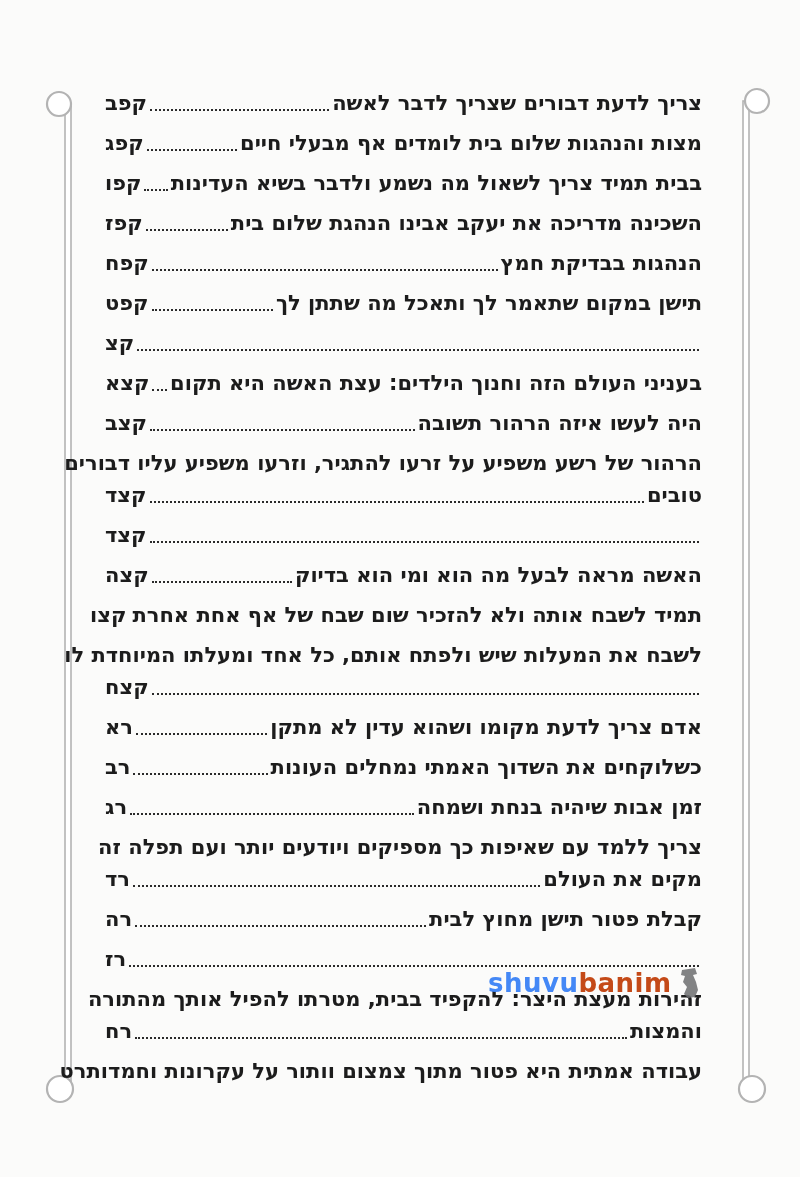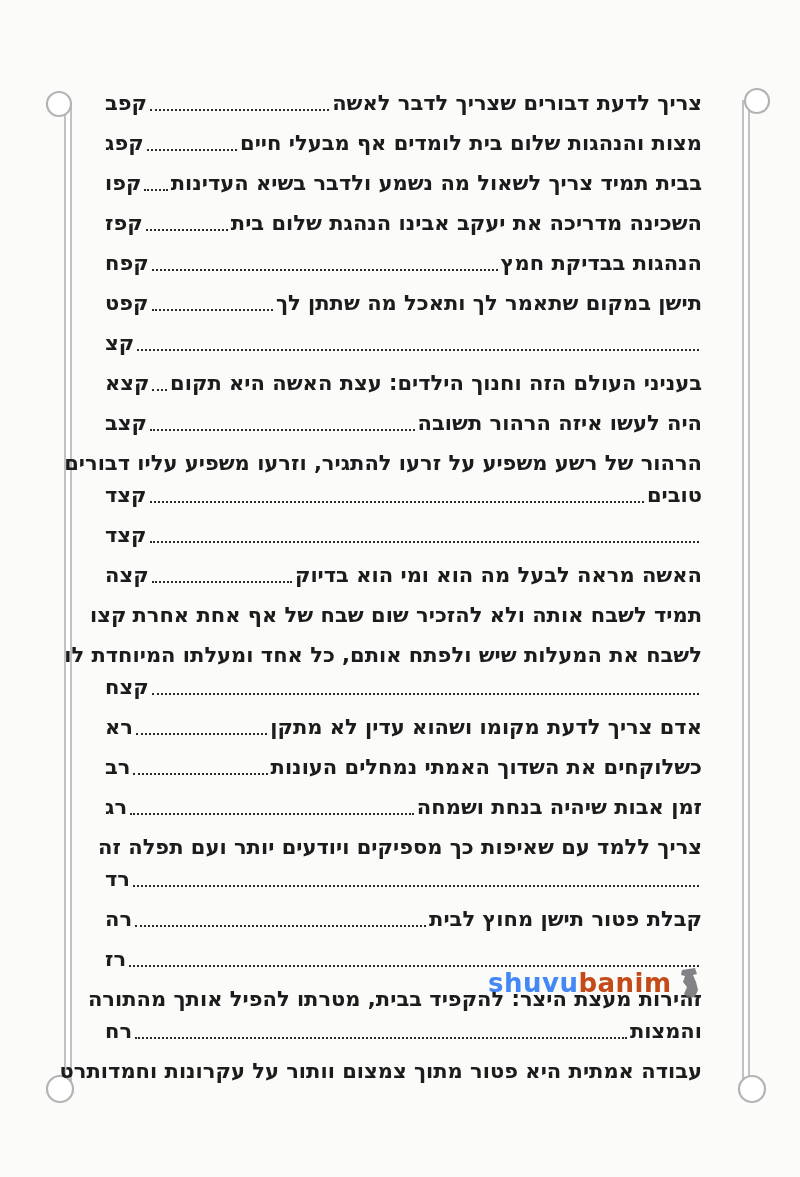--- a/index.html
+++ b/index.html
@@ -157,20 +157,21 @@
       </div>
       <div class="row last-of-entry">
         <span class="t">זמן אבות שיהיה בנחת ושמחה</span>
         <span class="fill-dots"></span>
         <span class="pg">רג</span>
       </div>
       <div class="row">
         <span class="t">צריך ללמד עם שאיפות כך מספיקים ויודעים יותר ועם תפלה זה</span>
       </div>
       <div class="row last-of-entry">
+        <span class="t">מקים את העולם</span>
         <span class="fill-dots"></span>
         <span class="pg">רד</span>
       </div>
       <div class="row last-of-entry">
         <span class="t">קבלת פטור תישן מחוץ לבית</span>
         <span class="fill-dots"></span>
         <span class="pg">רה</span>
       </div>
       <div class="row last-of-entry">
         <span class="fill-dots"></span>

